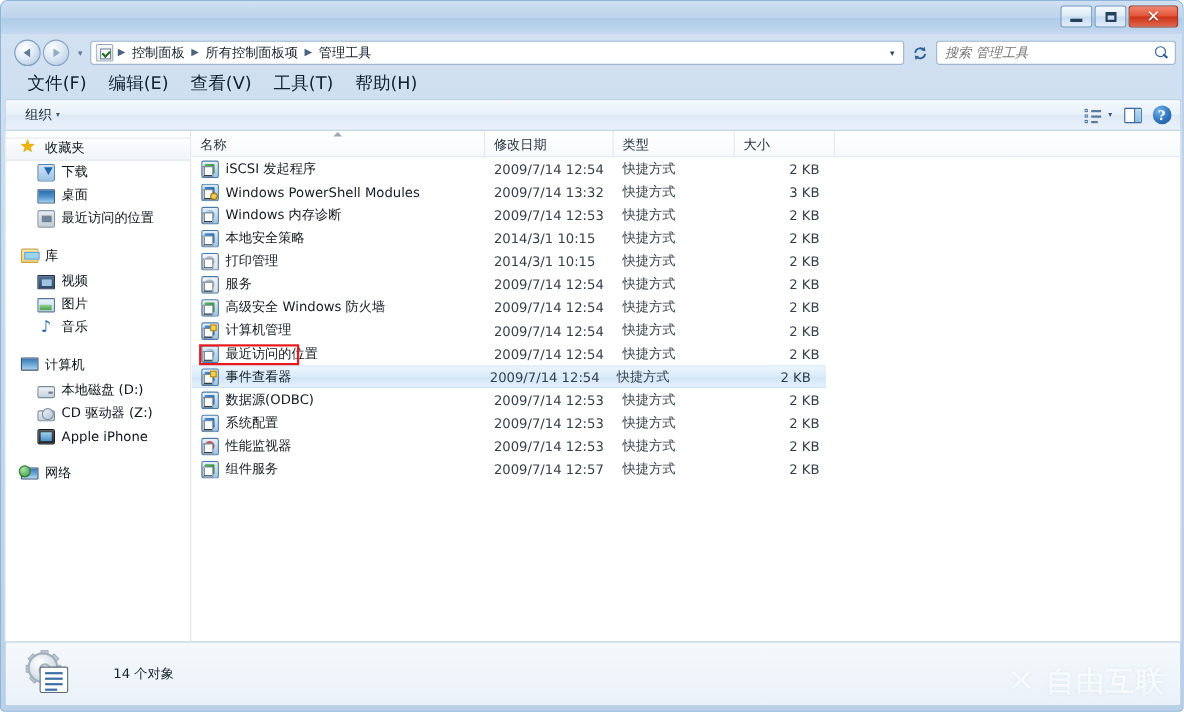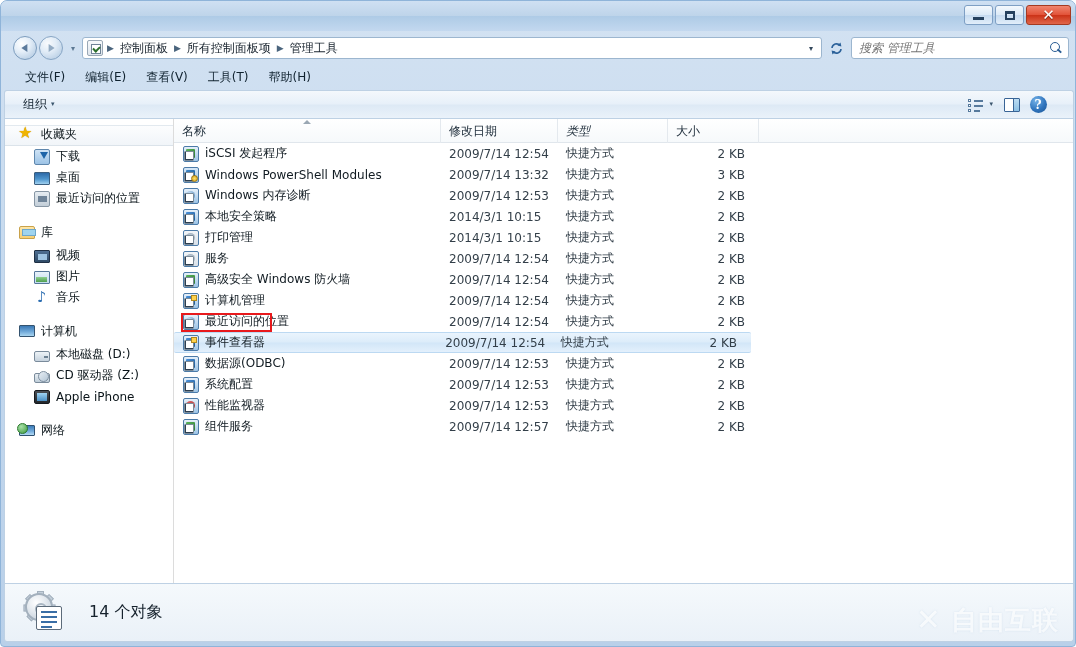--- a/index.html
+++ b/index.html
@@ -251,44 +251,44 @@
     transform: rotate(42deg);
   }
 
   
   #menu-bar {
     position: absolute;
     left: 0; top: 66px;
     width: 100%;
     height: 22px;
     display: flex;
-    align-items: flex-start;
+    align-items: flex-end;
     padding-left: 14px;
-    font-size: 12px;
+    font-size: 16px;
     color: #10222f;
   }
   .menu-item {
     padding: 2px 10px;
     cursor: default;
     border-radius: 2px;
   }
 
   
   #toolbar {
     position: absolute;
     left: 3px; top: 89px;
     width: 1070px;
     height: 28px;
     background: linear-gradient(to bottom, #f4f8fc 0%, #e7f0f9 48%, #dde9f5 52%, #eaf2fa 100%);
     border: 1px solid #bed1e4;
     border-bottom: none;
     border-radius: 3px 3px 0 0;
     display: flex;
     align-items: center;
-    padding: 0 23px 0 11px;
+    padding: 0 5px 0 11px;
   }
   #organize-btn {
     display: flex;
     align-items: center;
     gap: 4px;
     padding: 3px 7px;
     border-radius: 2px;
     cursor: default;
     font-size: 12px;
     color: #132330;
@@ -641,21 +641,21 @@
     position: absolute;
     left: 50%;
     top: 1px;
     margin-left: -4px;
     border-left: 4px solid transparent;
     border-right: 4px solid transparent;
     border-bottom: 4px solid #9aa7b3;
   }
   .c-name { width: 267px; }
   .c-date { width: 117px; }
-  .c-type { width: 110px; font-style: italic; }
+  .c-type { width: 110px; }
   .c-size { width: 91px; }
   .c-pad   { flex: 1; border-right: none; }
 
   .file-row {
     display: flex;
     align-items: center;
     height: 21px;
     font-size: 12px;
     color: #111b22;
     cursor: default;
@@ -831,22 +831,22 @@
     left: 4px;
     height: 2px;
     background: #3a6ea5;
   }
   .list-card i:nth-child(1) { top: 4px;  width: 16px; }
   .list-card i:nth-child(2) { top: 9px;  width: 16px; }
   .list-card i:nth-child(3) { top: 14px; width: 16px; }
   .list-card i:nth-child(4) { top: 19px; width: 11px; }
 
   #status-text {
-    margin-left: 22px;
-    font-size: 16px;
+    margin-left: 36px;
+    font-size: 12px;
     color: #16222d;
   }
 
   
   #watermark {
     position: absolute;
     right: 14px;
     bottom: 6px;
     display: flex;
     align-items: center;

